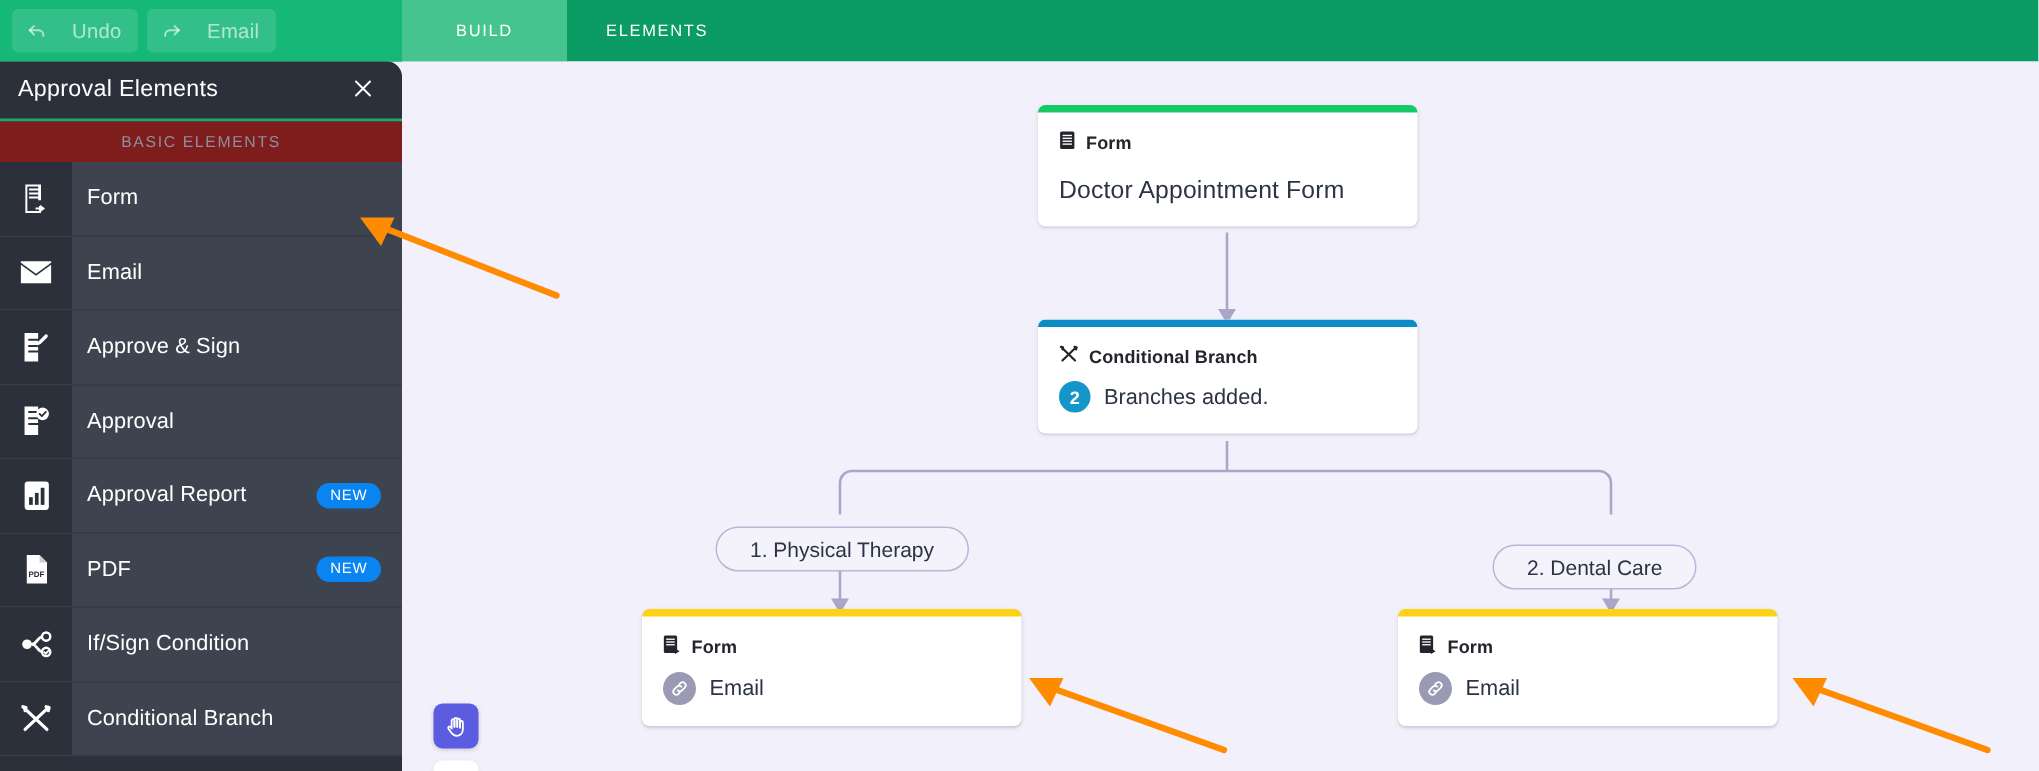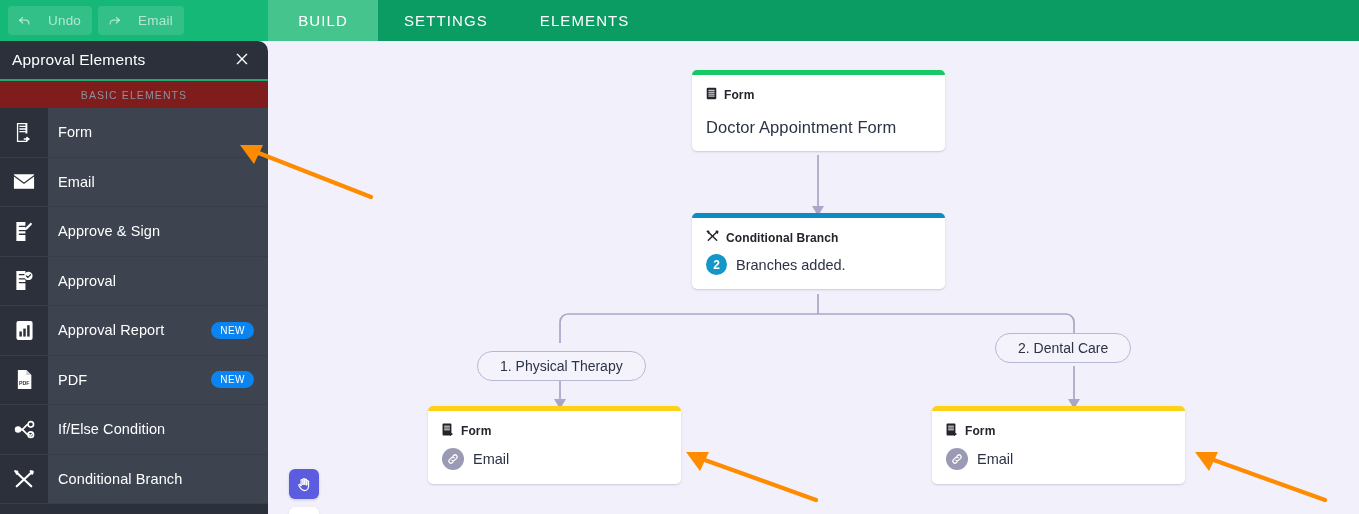--- a/index.html
+++ b/index.html
@@ -28,21 +28,21 @@
     border-radius: 4px;
     color: rgba(255,255,255,0.62);
     font-size: 13.5px; letter-spacing: .2px;
     user-select: none;
   }
   .histbtn svg { display:block; }
   .topbar-mid { display: flex; align-items: stretch; }
   .navtab {
     display: flex; align-items: center; justify-content: center;
     padding: 5px 26px; min-width: 110px;
-    color: #ffffff; font-size: 15px; letter-spacing: 1.1px;
+    color: #ffffff; font-size: 11px; letter-spacing: 1.1px;
     font-weight: 400; user-select: none;
   }
   .navtab.active { background: #46c48e; }
   .topbar-rest { flex: 1; }
 
   
   .sidebar {
     position: absolute; top: 41px; left: 0; width: 268px; height: 473px;
     background: #2b303b; overflow: hidden;
     border-top-right-radius: 10px;
@@ -172,23 +172,20 @@
           </svg>
         </span>
         <span>Email</span>
       </div>
     </div>
     <div class="topbar-mid">
       <div class="navtab active">
         <span>BUILD</span>
       </div>
       <div class="navtab">
-        <span>SETTINGS</span>
-      </div>
-      <div class="navtab">
         <span>ELEMENTS</span>
       </div>
     </div>
     <div class="topbar-rest"></div>
   </div>
 
   <div class="sidebar">
 
     <div class="sb-header">
       <div class="sb-title">Approval Elements</div>
@@ -285,21 +282,21 @@
         <svg width="21" height="19" viewBox="0 0 22 20" fill="#ffffff">
           <circle cx="4.2" cy="10" r="3.4"></circle>
           <path d="M7.4 10 c4 0 4 -5.4 8 -5.4" stroke="#ffffff" stroke-width="1.9" fill="none"></path>
           <path d="M7.4 10 c4 0 4 5.4 8 5.4" stroke="#ffffff" stroke-width="1.9" fill="none"></path>
           <circle cx="17.6" cy="4.6" r="2.9" fill="none" stroke="#ffffff" stroke-width="1.7"></circle>
           <circle cx="17.6" cy="15.4" r="2.9" fill="none" stroke="#ffffff" stroke-width="1.7"></circle>
           <path d="M16.2 15.5 l1.1 1.1 l2 -2.2" stroke="#ffffff" stroke-width="1.3" fill="none" stroke-linecap="round"></path>
         </svg>
       </div>
       <div class="sb-body">
-        <span class="sb-label">If/Else Condition</span>
+        <span class="sb-label">If/Sign Condition</span>
       </div>
     </div>
 
     <div class="sb-item">
       <div class="sb-ico">
         <svg width="22" height="20" viewBox="0 0 24 22" fill="none" stroke="#ffffff" stroke-width="2.4" stroke-linecap="round" stroke-linejoin="round">
           <path d="M3 3 L20 19"></path>
           <path d="M21 3 L4 19"></path>
           <path d="M19.4 2.4 L21.6 3 L21 5.2"></path>
           <path d="M2.4 2.4 L4.6 3 L4 5.2"></path>
@@ -369,21 +366,21 @@
         <div class="node-row">
           <span class="badge-round">2</span>
           <span>Branches added.</span>
         </div>
       </div>
     </div>
 
     <div class="pill" style="left:209px; top:310px;">
       <span>1. Physical Therapy</span>
     </div>
-    <div class="pill" style="left:727px; top:292px;">
+    <div class="pill" style="left:727px; top:322px;">
       <span>2. Dental Care</span>
     </div>
 
     <div class="node" style="left:160px; top:365px; width:253px;">
       <div class="node-top" style="background:#fcd116;"></div>
       <div class="node-inner">
         <div class="node-kind">
           <span>
             <svg width="12" height="13" viewBox="0 0 13 14" fill="#22252b">
               <rect x="0.6" y="0.6" width="9.6" height="12.8" rx="1.1"></rect>

